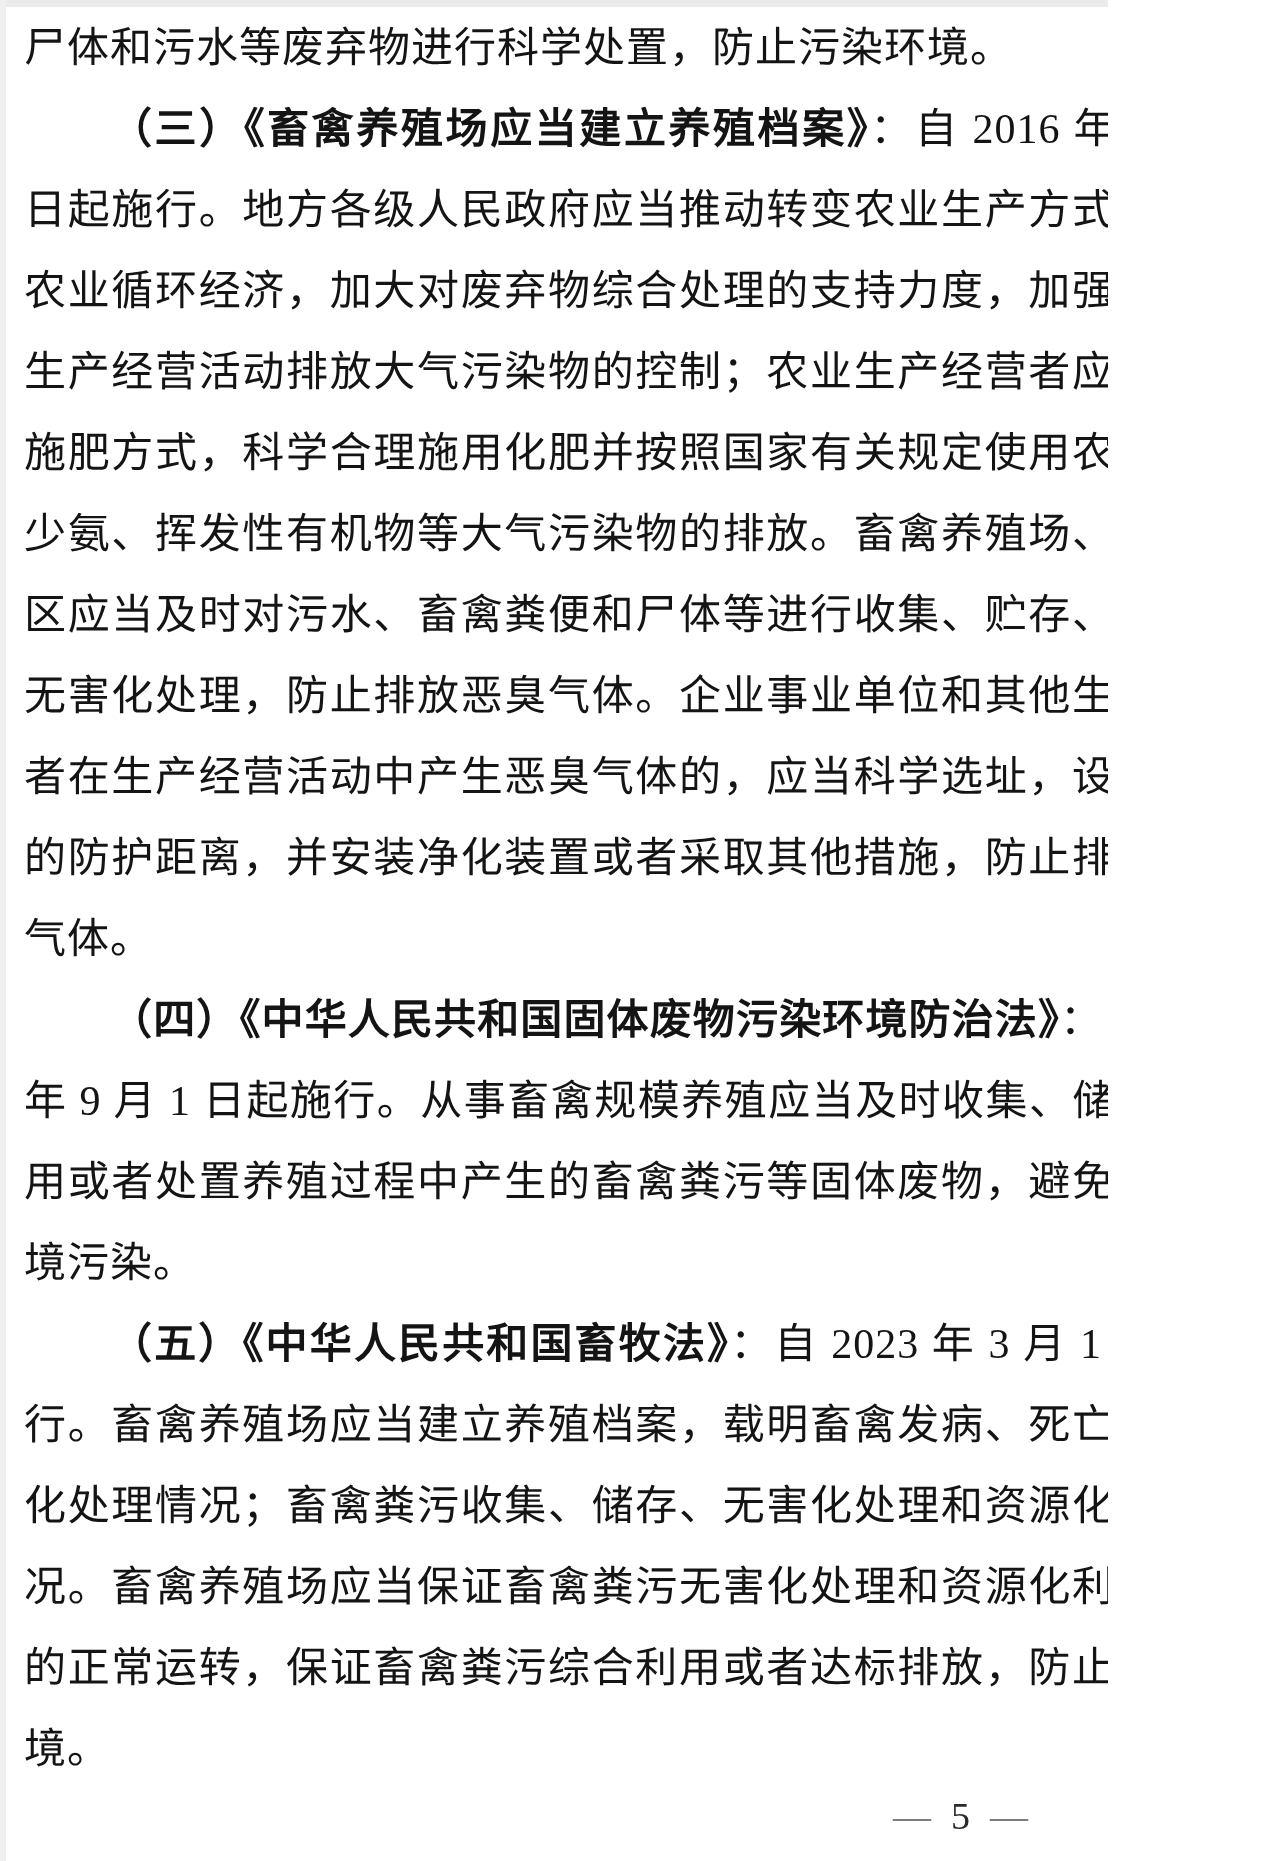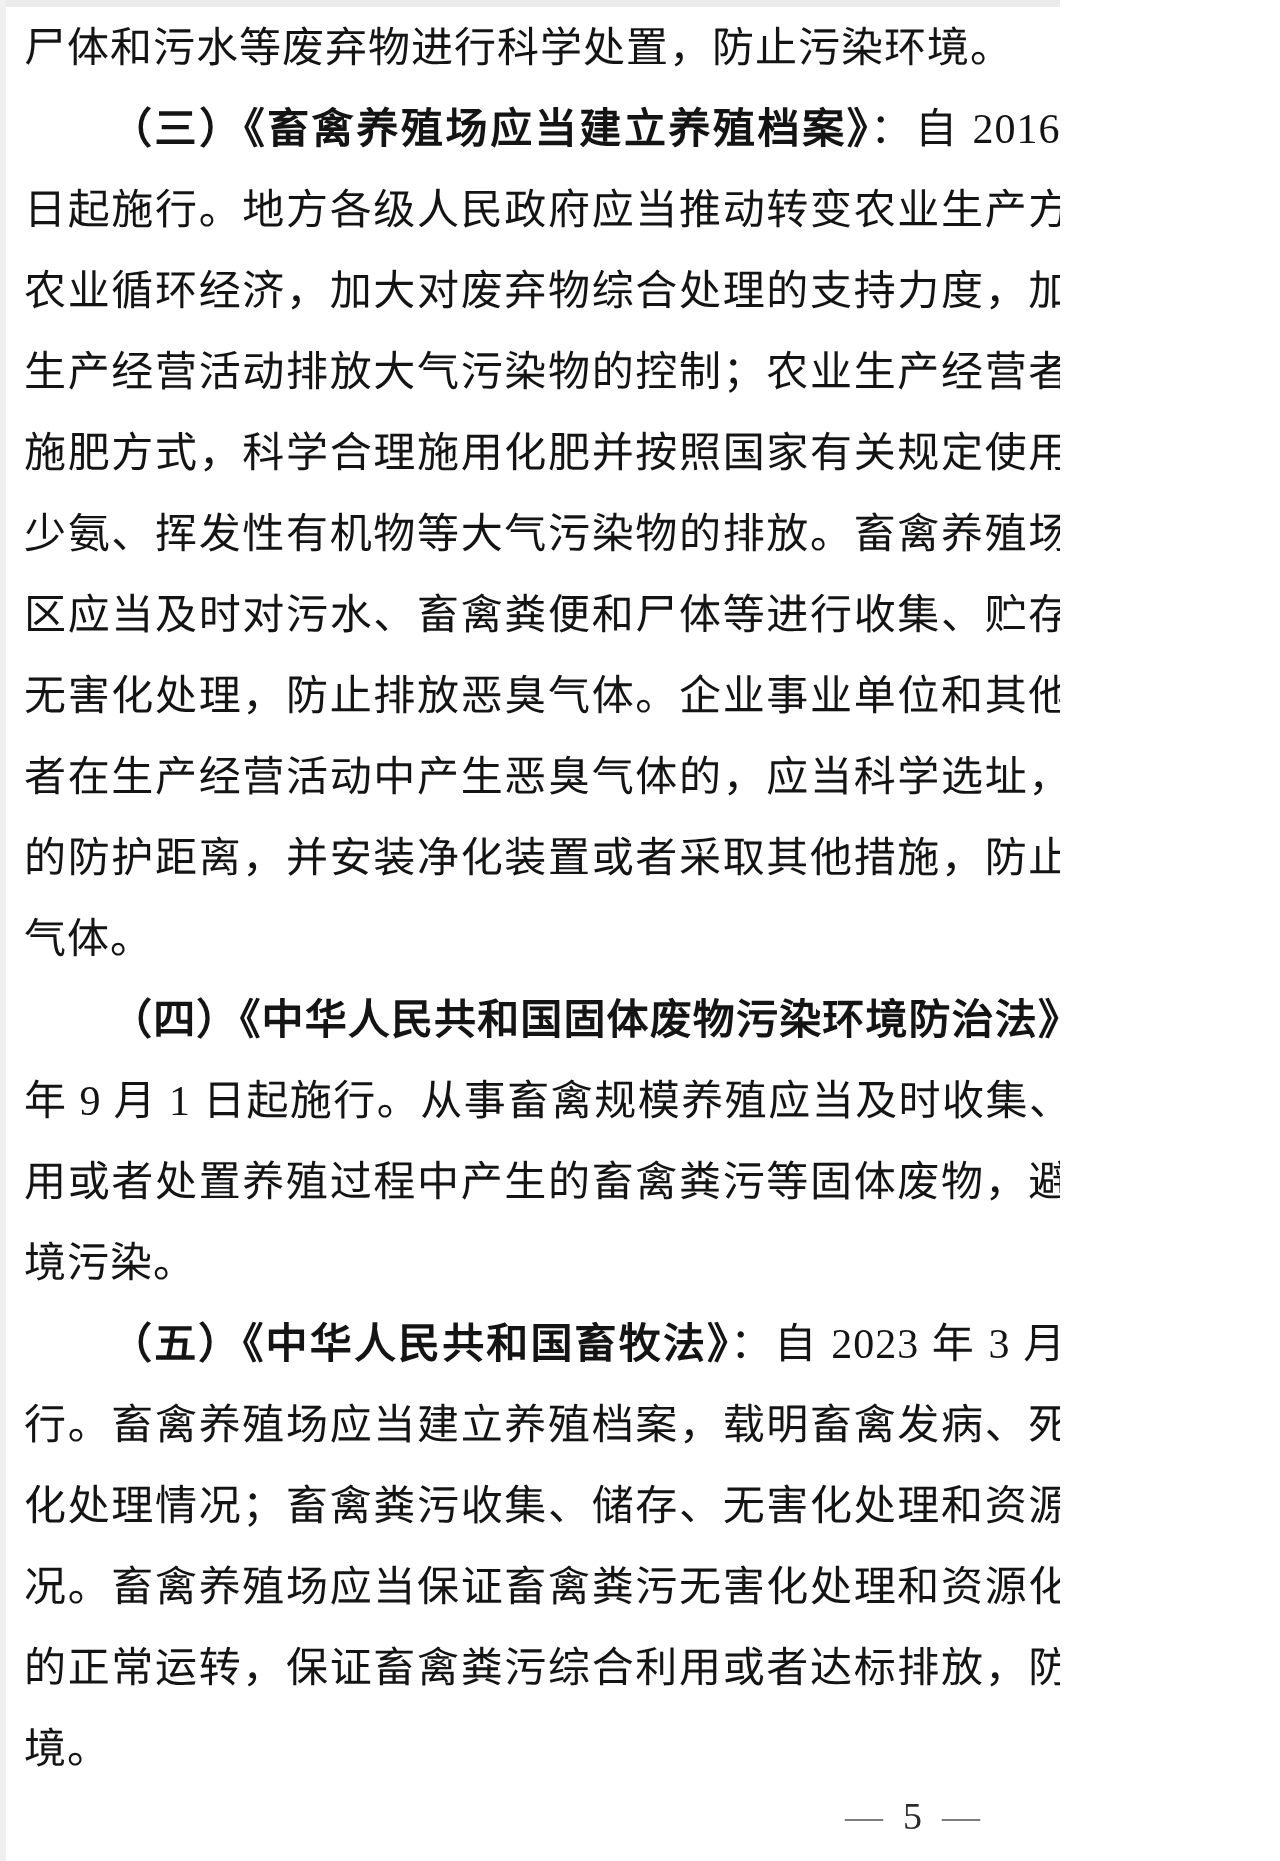--- a/index.html
+++ b/index.html
@@ -8,20 +8,21 @@
     background: #ffffff;
   }
   .page {
     position: relative;
     width: 1060px;
     height: 1861px;
     background: #ffffff;
     overflow: hidden;
     font-family: "Liberation Serif", "DejaVu Serif", serif;
     color: #111111;
+    padding-left: 48px;
   }
   
   .edge-top {
     position: absolute;
     left: 0; top: 0;
     width: 100%; height: 7px;
     background: #ebebeb;
   }
   .edge-left {
     position: absolute;

